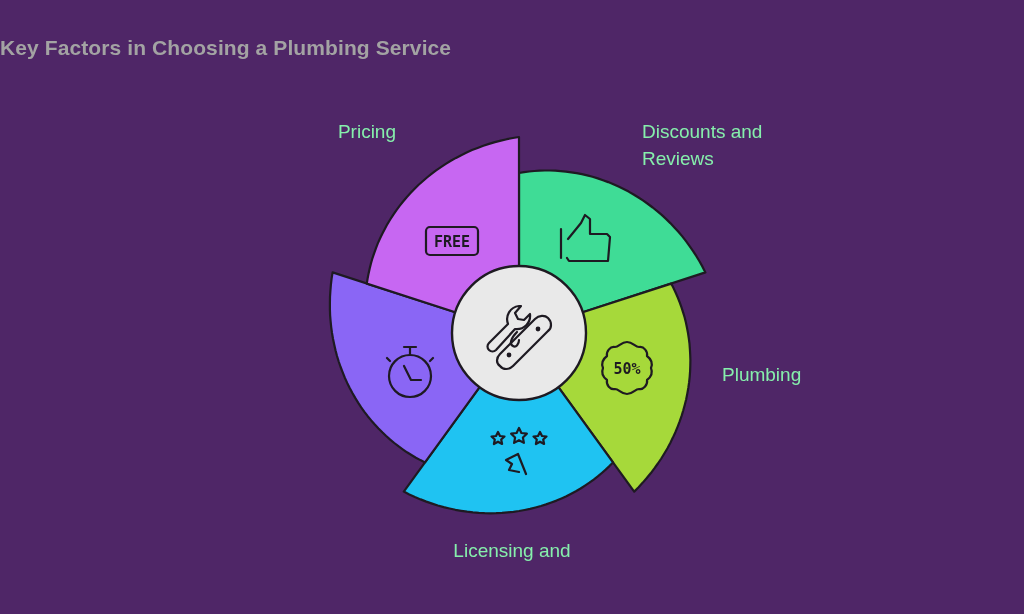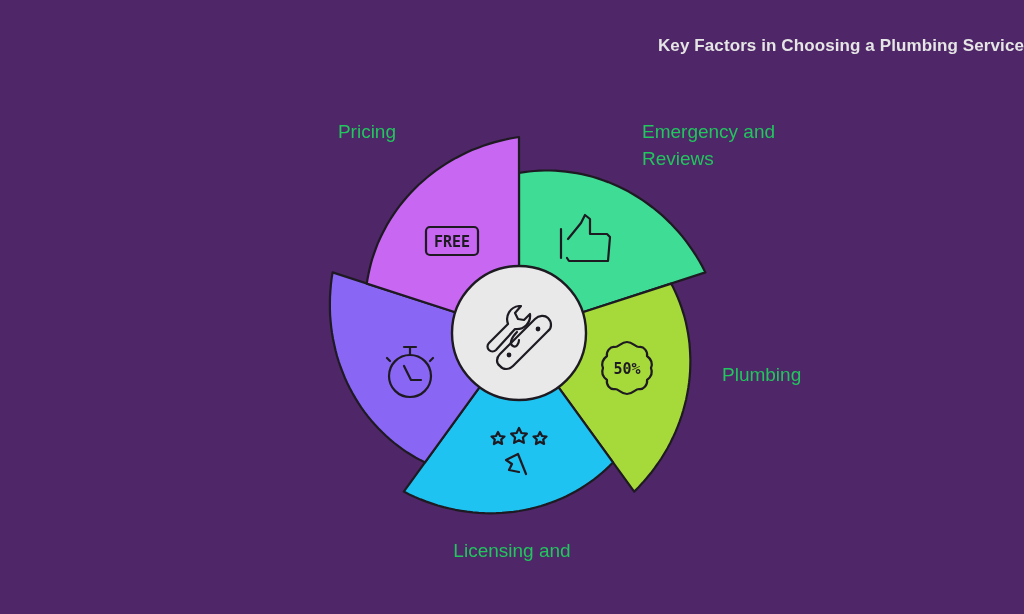--- a/index.html
+++ b/index.html
@@ -4,44 +4,44 @@
   <style>
     html, body { margin: 0; padding: 0; }
     body {
       width: 1024px; height: 614px; overflow: hidden;
       background: #4F2667;
       font-family: "Liberation Sans", "DejaVu Sans", sans-serif;
       position: relative;
     }
     .title {
       position: absolute; left: 0; right: 0; top: 36px;
-      text-align: right; color: #e5e5e5;
-      font-size: 17px; font-weight: bold; letter-spacing: 0.1px;
+      text-align: left; color: #a3a3a3;
+      font-size: 21px; font-weight: bold; letter-spacing: 0.1px;
     }
     .label {
-      position: absolute; color: #22c55e; font-size: 19px; line-height: 27px;
+      position: absolute; color: #86efac; font-size: 19px; line-height: 27px;
     }
     .label span { display: block; }
     #lbl-pricing { left: 200px; top: 118px; width: 196px; text-align: right; }
     #lbl-reputation { left: 642px; top: 118px; width: 220px; text-align: left; }
     #lbl-discounts { left: 722px; top: 361px; width: 150px; text-align: left; }
     #lbl-licensing { left: 412px; top: 537px; width: 200px; text-align: center; }
     #lbl-emergency { left: 150px; top: 348px; width: 166px; text-align: right; }
     svg#wheel { position: absolute; left: 0; top: 0; }
   </style>
 </head>
 <body>
 
 <div class="title">Key Factors in Choosing a Plumbing Service</div>
 
 <div class="label" id="lbl-pricing">
   <span>Pricing</span>
 </div>
 <div class="label" id="lbl-reputation">
-  <span>Emergency and</span>
+  <span>Discounts and</span>
   <span>Reviews</span>
 </div>
 <div class="label" id="lbl-discounts">
   <span>Plumbing</span>
 </div>
 <div class="label" id="lbl-licensing">
   <span>Licensing and</span>
 </div>
 <div class="label" id="lbl-emergency">
 </div>

